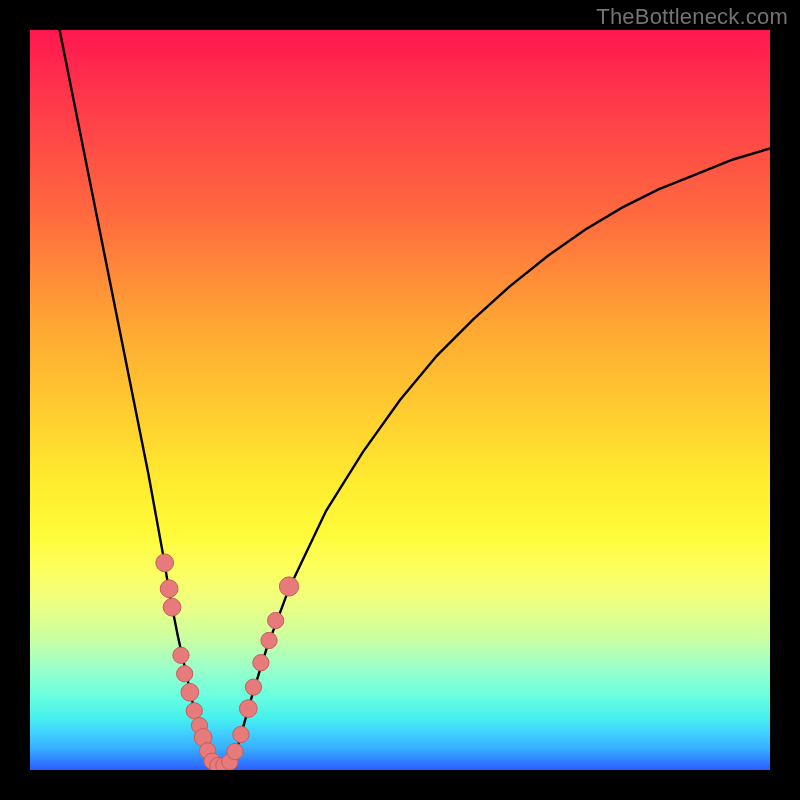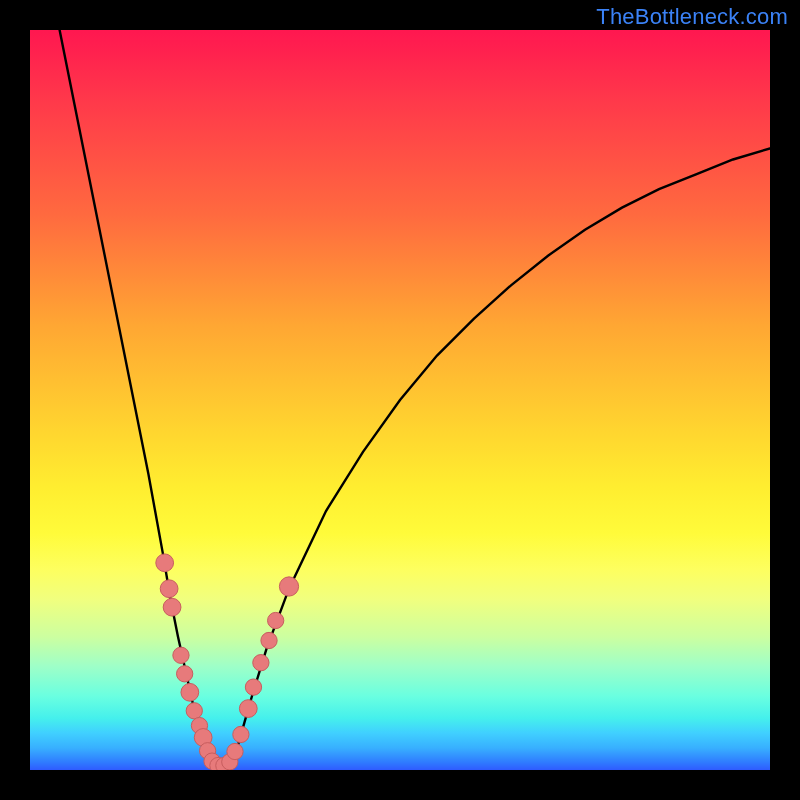--- a/index.html
+++ b/index.html
@@ -40,21 +40,21 @@
       #40d0ff 95%,
       #38b0ff 97%,
       #2f7aff 99%,
       #2f5bff 100%
     );
   }
   .watermark {
     position: absolute;
     top: 4px;
     right: 12px;
-    color: #3b82f6;
+    color: #737373;
     font-size: 22px;
     font-weight: 500;
     letter-spacing: 0.2px;
     user-select: none;
   }
   svg.overlay {
     position: absolute;
     left: 0;
     top: 0;
     width: 740px;

